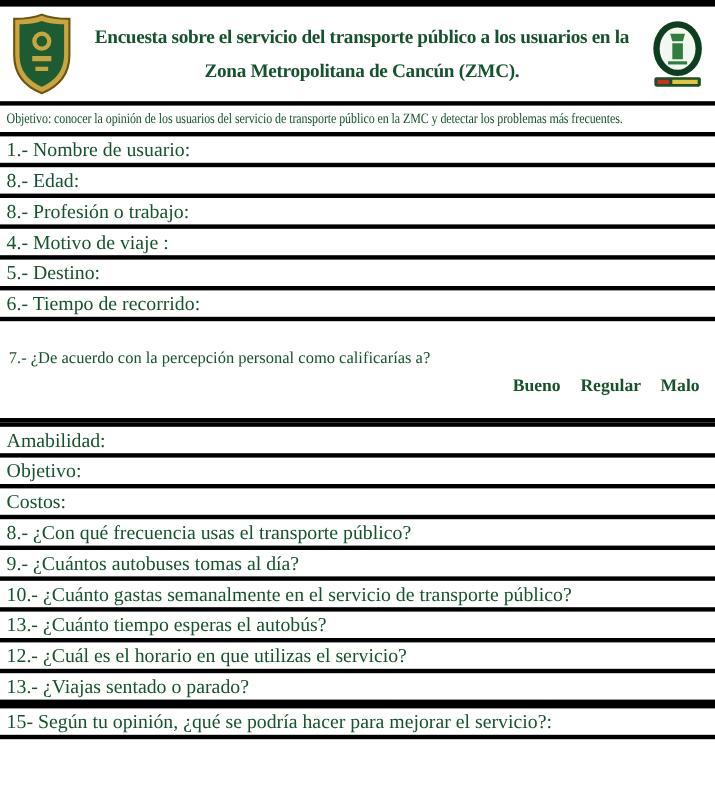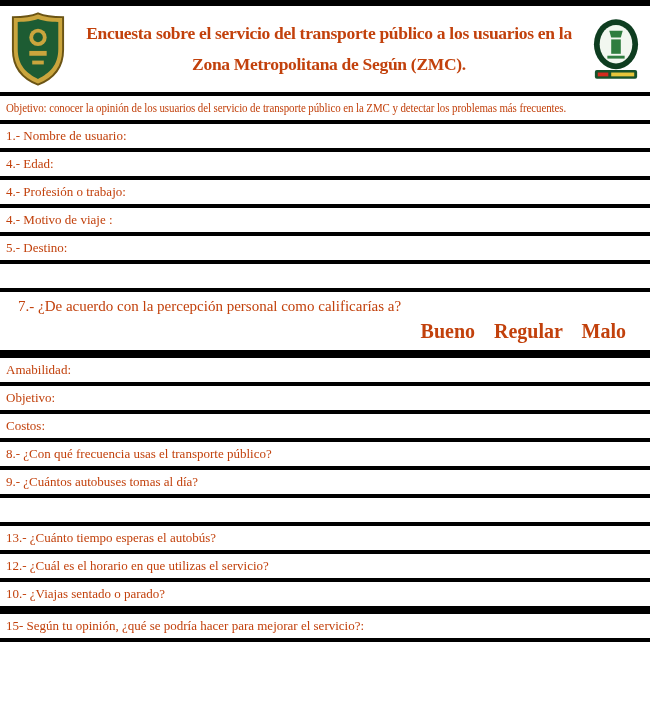--- a/index.html
+++ b/index.html
@@ -2,21 +2,21 @@
 <html><head>
 <meta charset="utf-8">
 <style>
   * { box-sizing: border-box; }
   html, body { margin: 0; padding: 0; }
   body { background: #ffffff; }
   .page {
     width: 650px;
     height: 728px;
     background: #ffffff;
-    color: #c2410c;
+    color: #14532d;
     font-family: "Liberation Serif", serif;
     overflow: hidden;
   }
   .rule { height: 4px; background: #000000; }
   .rule.top { height: 6px; }
 
   
   .doc-header {
     display: flex;
     align-items: center;
@@ -35,44 +35,44 @@
     line-height: 1.75;
     padding: 0 6px;
     white-space: nowrap;
     overflow: hidden;
   }
 
   
   .row {
     height: 24px;
     line-height: 24px;
-    font-size: 13px;
+    font-size: 18px;
     padding: 0 6px;
     white-space: nowrap;
     overflow: hidden;
     display: flex;
   }
   .row .label { flex: 0 0 auto; }
   .row .answer { flex: 1 1 auto; }
 
   .row.objective { display: block; font-size: 13px; line-height: 24px; }
   .objective-inner {
     display: inline-block;
     white-space: nowrap;
     transform: scaleX(0.84);
     transform-origin: 0 50%;
     letter-spacing: -0.1px;
   }
 
   
-  .q7 { height: 58px; padding: 0 18px; overflow: hidden; }
+  .q7 { height: 68px; padding: 0 8px; overflow: hidden; margin-top: 20px; }
   .q7-question { height: 26px; line-height: 28px; font-size: 15px; white-space: nowrap; }
   .ratings {
     text-align: right;
-    font-size: 20px;
+    font-size: 16px;
     font-weight: bold;
     line-height: 26px;
     padding-right: 6px;
     white-space: nowrap;
   }
   .ratings span { margin-left: 14px; }
 </style>
 </head>
 <body>
 
@@ -87,21 +87,21 @@
         <path d="M29 8 C35 10 41 11 50 11 L50 39 C50 56 41 64 29 70 C17 64 8 56 8 39 L8 11 C17 11 23 10 29 8 Z" fill="#1d5c33"></path>
         <circle cx="29" cy="27" r="9" fill="#caa53d"></circle>
         <circle cx="29" cy="27" r="5" fill="#1d5c33"></circle>
         <path d="M20 41 h18 v5 h-18 z" fill="#caa53d"></path>
         <path d="M23 51 h12 v4 h-12 z" fill="#caa53d"></path>
       </svg>
     </div>
 
     <div class="titles">
       <div>Encuesta  sobre el servicio del transporte público a los usuarios en la</div>
-      <div>Zona Metropolitana de Según (ZMC).</div>
+      <div>Zona Metropolitana de Cancún (ZMC).</div>
     </div>
 
     <div class="logo right">
       <svg viewBox="0 0 50 64" xmlns="http://www.w3.org/2000/svg">
         <ellipse cx="25" cy="27" rx="23" ry="26" fill="#0e3d20"></ellipse>
         <ellipse cx="25" cy="27" rx="17" ry="20" fill="#f2f7f0"></ellipse>
         <path d="M18 13 h14 l-2 7 h-10 z" fill="#2f7d3f"></path>
         <path d="M20 22 h10 v15 h-10 z" fill="#2f7d3f"></path>
         <rect x="16" y="39" width="18" height="3" fill="#2f7d3f"></rect>
         <rect x="3" y="54" width="44" height="9" rx="2" fill="#17522b"></rect>
@@ -119,44 +119,45 @@
 
   <div class="rule"></div>
 
   <div class="row">
     <span class="label">1.- Nombre de usuario:</span>
     <span class="answer"></span>
   </div>
   <div class="rule"></div>
 
   <div class="row">
-    <span class="label">4.- Edad:</span>
-    <span class="answer"></span>
-  </div>
-  <div class="rule"></div>
-
-  <div class="row">
-    <span class="label">4.- Profesión o trabajo:</span>
+    <span class="label">8.- Edad:</span>
+    <span class="answer"></span>
+  </div>
+  <div class="rule"></div>
+
+  <div class="row">
+    <span class="label">8.- Profesión o trabajo:</span>
     <span class="answer"></span>
   </div>
   <div class="rule"></div>
 
   <div class="row">
     <span class="label">4.- Motivo de viaje :</span>
     <span class="answer"></span>
   </div>
   <div class="rule"></div>
 
   <div class="row">
     <span class="label">5.- Destino:</span>
     <span class="answer"></span>
   </div>
   <div class="rule"></div>
 
   <div class="row">
+    <span class="label">6.- Tiempo de recorrido:</span>
     <span class="answer"></span>
   </div>
   <div class="rule"></div>
 
   <div class="q7">
     <div class="q7-question">7.- ¿De acuerdo con la percepción personal como calificarías a?</div>
     <div class="ratings">
       <span>Bueno</span>
       <span>Regular</span>
       <span>Malo</span>
@@ -190,38 +191,39 @@
   </div>
   <div class="rule"></div>
 
   <div class="row">
     <span class="label">9.- ¿Cuántos autobuses tomas al día?</span>
     <span class="answer"></span>
   </div>
   <div class="rule"></div>
 
   <div class="row">
+    <span class="label">10.- ¿Cuánto gastas semanalmente en el servicio de transporte público?</span>
     <span class="answer"></span>
   </div>
   <div class="rule"></div>
 
   <div class="row">
     <span class="label">13.- ¿Cuánto tiempo esperas el autobús?</span>
     <span class="answer"></span>
   </div>
   <div class="rule"></div>
 
   <div class="row">
     <span class="label">12.- ¿Cuál es el horario en que utilizas el servicio?</span>
     <span class="answer"></span>
   </div>
   <div class="rule"></div>
 
   <div class="row">
-    <span class="label">10.- ¿Viajas sentado o parado?</span>
+    <span class="label">13.- ¿Viajas sentado o parado?</span>
     <span class="answer"></span>
   </div>
   <div class="rule"></div>
 
   <div class="rule"></div>
 
   <div class="row">
     <span class="label">15- Según tu opinión, ¿qué se podría hacer para mejorar el servicio?:</span>
     <span class="answer"></span>
   </div>

